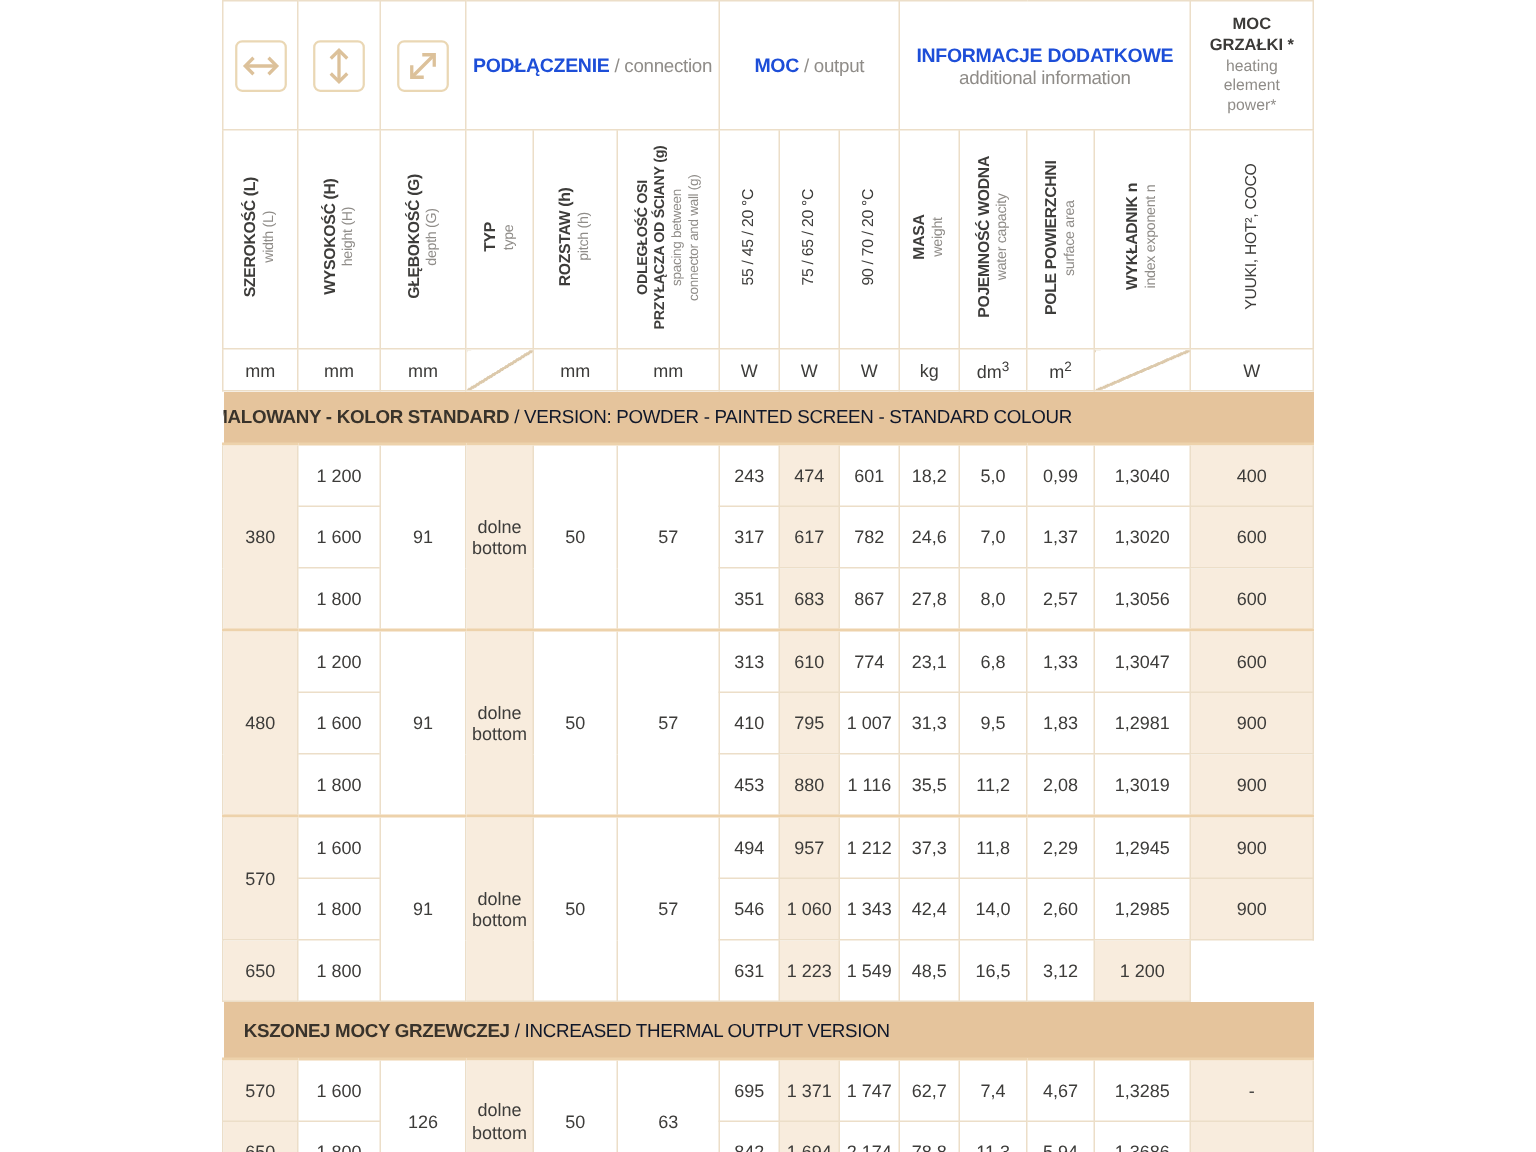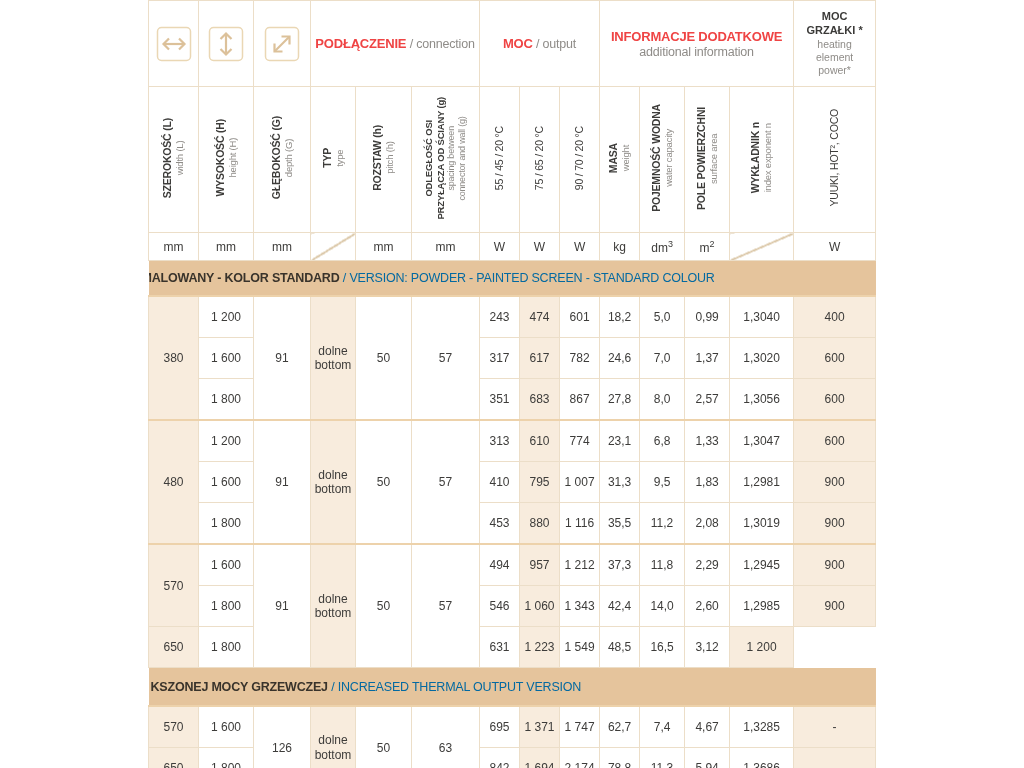--- a/index.html
+++ b/index.html
@@ -9,21 +9,21 @@
              table-layout:fixed;}
   .spec td{border:1px solid #ecdec8;text-align:center;vertical-align:middle;padding:0;
            color:#3d3c3a;font-size:12px;overflow:hidden;}
   thead td{background:#fff;}
   .cream{background:#f8ecdd;}
   
   tr.r-icons td{height:85px;text-align:center;}
   tr.r-labels td{height:145px;}
   tr.r-units td{height:27px;font-size:12px;}
   .icon-cell svg{display:block;margin:0 auto;}
-  .box .bpl{font-weight:700;font-size:13px;color:#ef4444;letter-spacing:-0.2px;}
+  .box .bpl{font-weight:700;font-size:13px;color:#1d4ed8;letter-spacing:-0.2px;}
   .box .ben{font-weight:400;font-size:12.5px;color:#8f8c88;letter-spacing:-0.2px;}
   .box .line2{margin-top:1px;}
   .heater{vertical-align:top;padding-top:7px;}
   .heater .hp{font-weight:700;font-size:11px;color:#3b3a38;line-height:1.25;}
   .heater .he{font-weight:400;font-size:10.5px;color:#8f8c88;line-height:1.25;}
   
   .vcell{vertical-align:bottom;padding-bottom:9px;}
   .rot{display:inline-block;writing-mode:vertical-rl;transform:rotate(180deg);
        line-height:1.22;white-space:nowrap;}
   .rot span{display:block;}
@@ -34,23 +34,23 @@
   .rot.small .en{font-size:9px;}
   .diag{background-image:linear-gradient(to bottom right,transparent calc(50% - 1px),
         #dcc9ab calc(50% - 1px),#dcc9ab calc(50% + 1px),transparent calc(50% + 1px));}
   sup{font-size:9px;}
   
   tbody.band td{background:#e5c49c;border:0;height:34px;text-align:left;}
   tbody.band.b2 td{height:37px;}
   .bandwrap{overflow:hidden;white-space:nowrap;}
   .bandinner{display:inline-block;white-space:nowrap;}
   .b1 .bandinner{margin-left:-7px;}
-  .b2 .bandinner{margin-left:2px;text-align:center;}
+  .b2 .bandinner{margin-left:14px;text-align:center;}
   .band-pl{font-weight:700;font-size:12.5px;color:#39332b;letter-spacing:-0.2px;}
-  .band-en{font-weight:400;font-size:12.5px;color:#0369a1;letter-spacing:-0.2px;}
+  .band-en{font-weight:400;font-size:12.5px;color:#0f172a;letter-spacing:-0.2px;}
   
   tbody.grp td{height:40px;}
   tbody.grp tr:first-child td{border-top:2px solid #edd2ab;}
   .typ div{line-height:1.2;}
 </style>
 </head>
 <body>
 
 <div id="page">
 <table class="spec">

